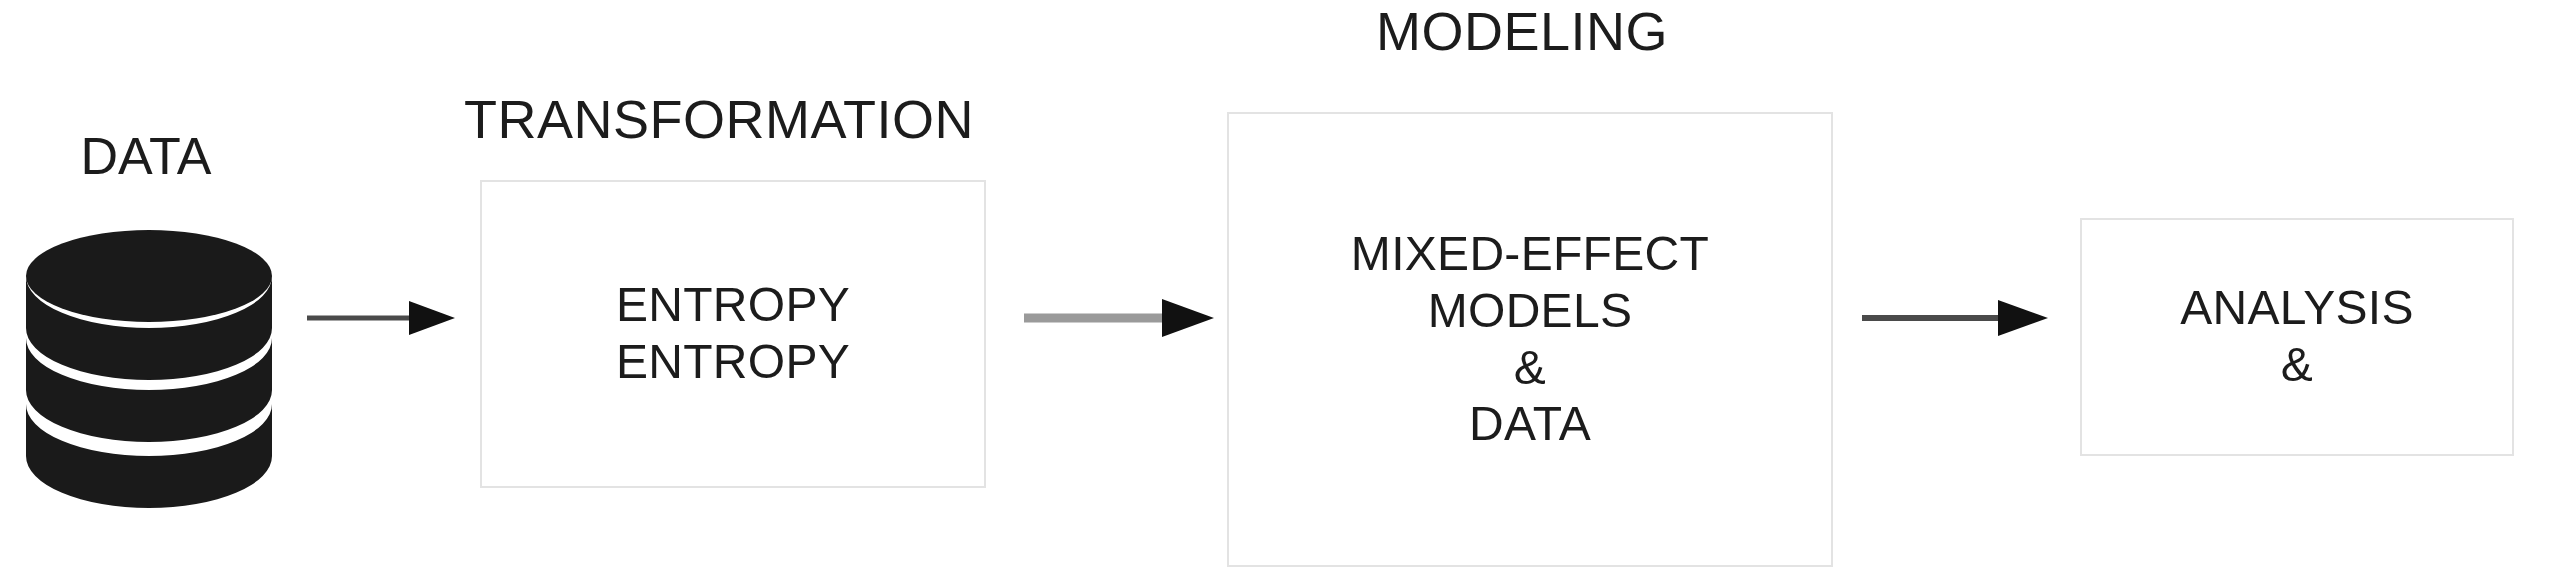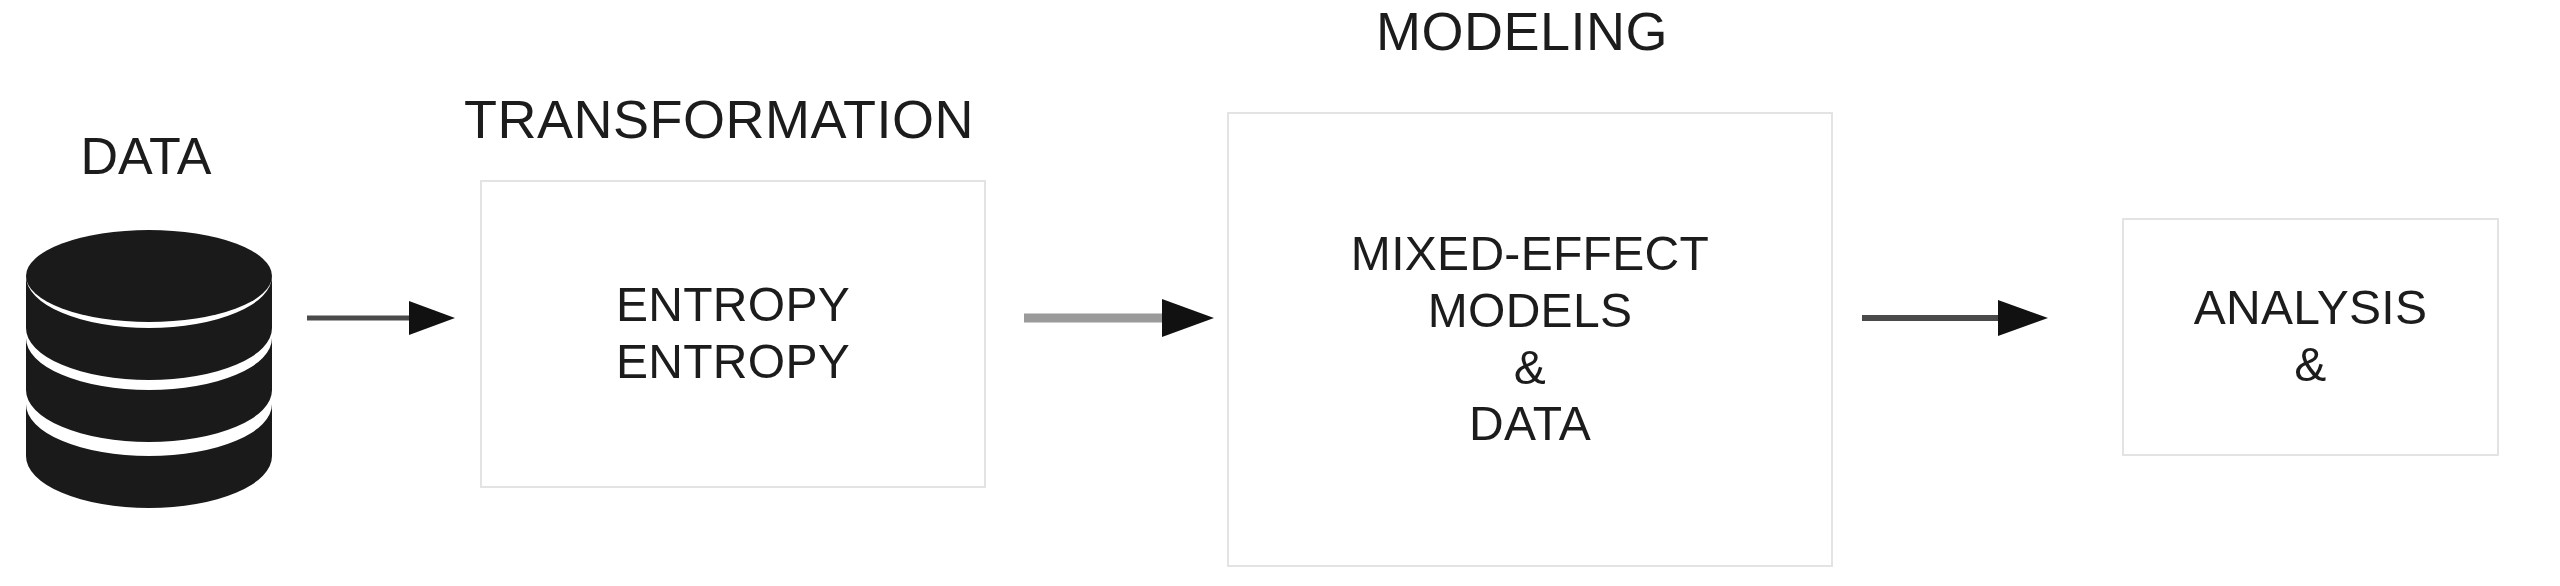--- a/index.html
+++ b/index.html
@@ -127,18 +127,18 @@
     <div class="node-line">MODELS</div>
     <div class="node-line">&amp;</div>
     <div class="node-line">DATA</div>
   </div>
 
   <svg class="arrow" style="left:1860px; top:298px; width:195px;" viewBox="0 0 195 40">
     <line x1="2" y1="20" x2="145" y2="20" stroke="#4a4a4a" stroke-width="6"></line>
     <polygon points="138,2 188,20 138,38" fill="#111111"></polygon>
   </svg>
 
-  <div class="node-box" style="left:2080px; top:218px; width:377px; height:238px;margin-left:42px;">
+  <div class="node-box" style="left:2080px; top:218px; width:434px; height:238px;">
     <div class="node-line">ANALYSIS</div>
     <div class="node-line">&amp;</div>
   </div>
 
 </div>
 
 </body></html>

